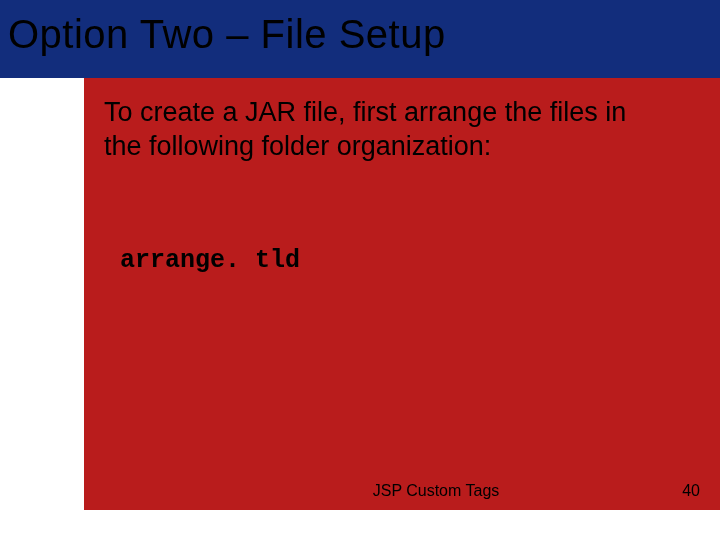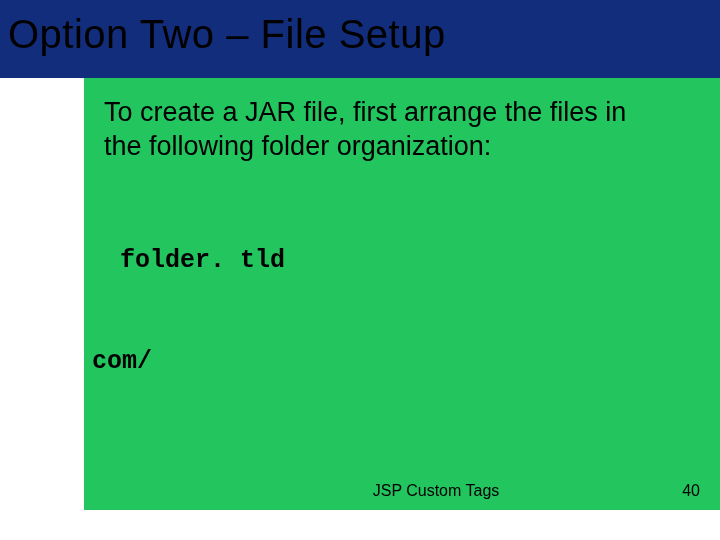--- a/index.html
+++ b/index.html
@@ -35,21 +35,21 @@
     font-weight: 400;
     letter-spacing: 0.5px;
     margin-left: 8px;
   }
   .body-panel {
     position: absolute;
     top: 78px;
     left: 84px;
     width: 636px;
     height: 432px;
-    background: #22c55e;
+    background: #b91c1c;
   }
   .lead-text {
     position: absolute;
     top: 18px;
     left: 20px;
     width: 560px;
     font-size: 27px;
     line-height: 1.25;
     color: #000;
   }
@@ -89,22 +89,21 @@
 <div class="slide-wrap">
 
   <div class="title-bar"></div>
   <div class="title-text">Option Two – File Setup</div>
 
   <div class="body-panel">
 
     <div class="lead-text">To create a JAR file, first arrange the files in the following folder organization:</div>
 
     <div class="code-block">
-      <span class="row pad1">folder. tld</span>
-      <span class="row">com/</span>
+      <span class="row pad1">arrange. tld</span>
       
       
       
       
       
     </div>
 
     <div class="footer-center">JSP Custom Tags</div>
     <div class="footer-num">40</div>
   </div>

